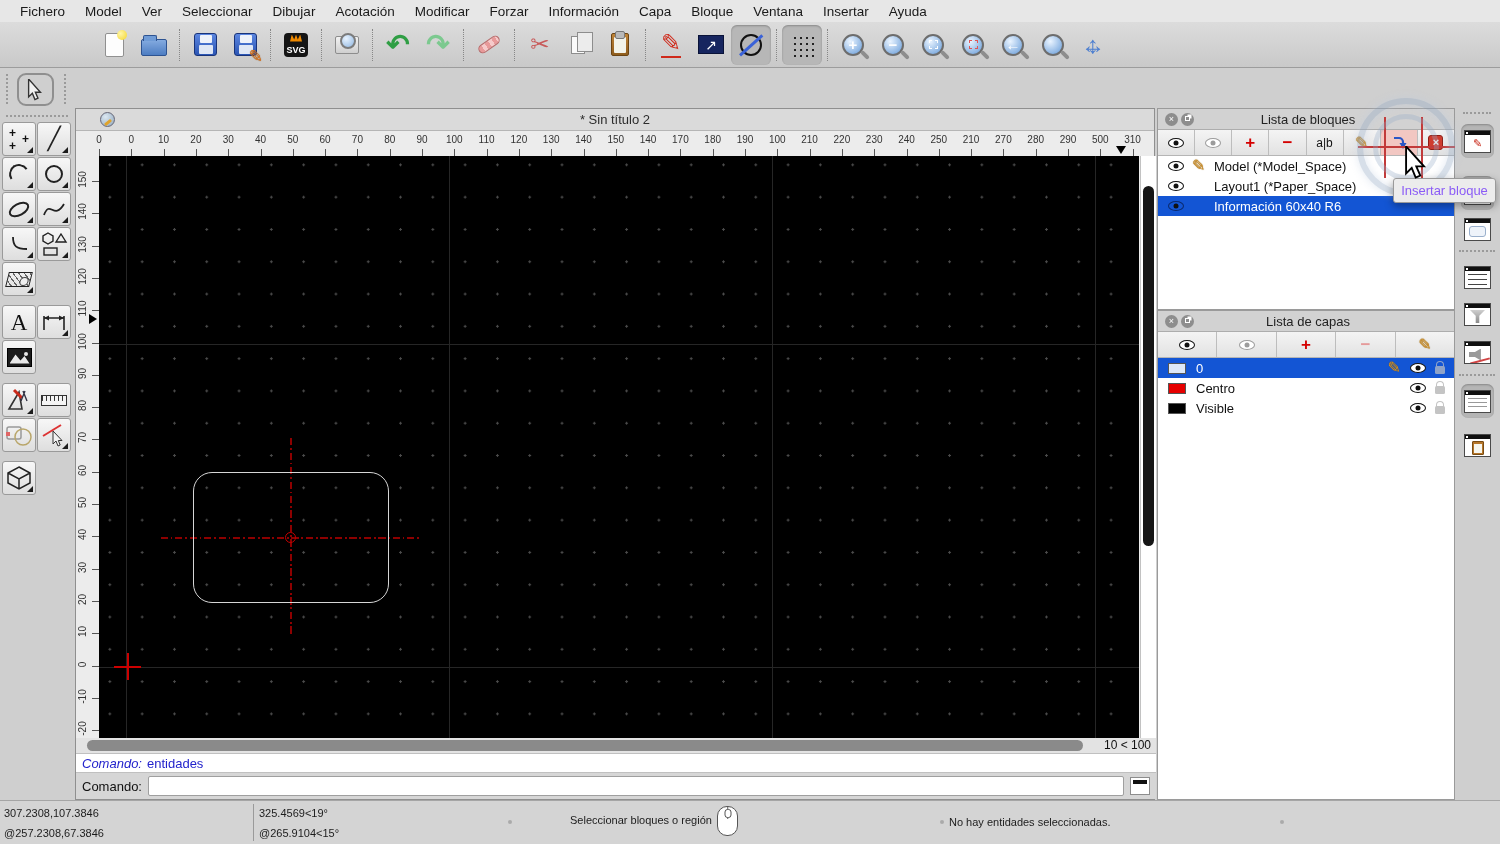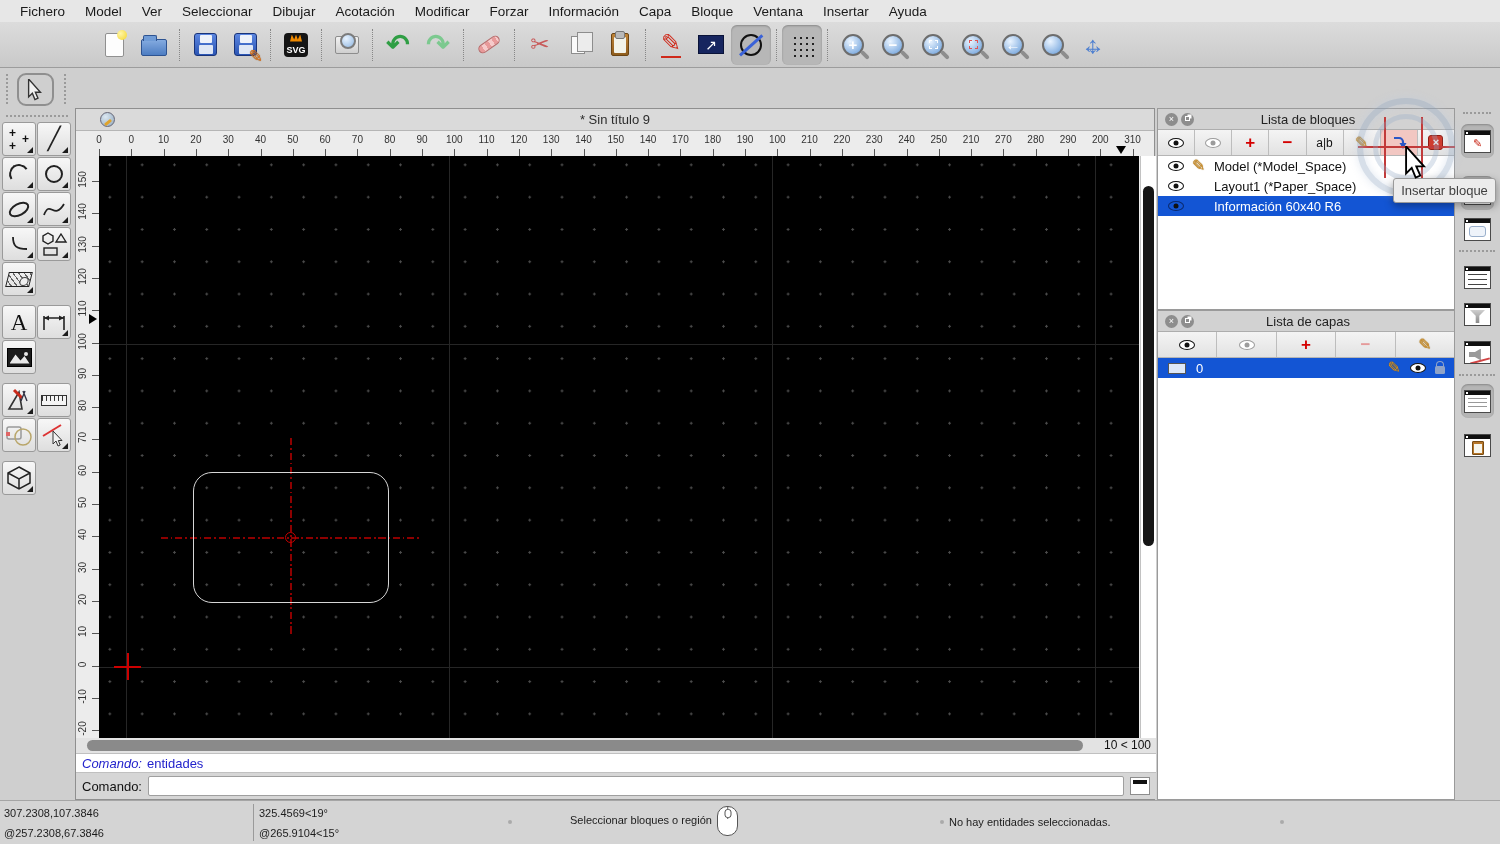--- a/index.html
+++ b/index.html
@@ -180,21 +180,21 @@
 .widgetbox{width:17px;height:11px;border:1.5px solid #9ab0cc;border-radius:3px;background:#eef3fa}
 .minipaste{width:12px;height:14px;background:#b5762a;border:1px solid #7a4c12;border-radius:1px;position:relative}
 .minipaste::before{content:'';position:absolute;inset:2px 1px 1px 1px;background:#f6f6ee}
 
 
 .halo{position:absolute;border-radius:50%;pointer-events:none}
 #halo1{left:1357px;top:98px;width:98px;height:98px;border:6px solid rgba(150,172,198,.38);box-shadow:0 0 10px rgba(190,205,225,.45),inset 0 0 8px rgba(190,205,225,.45)}
 #halo2{left:1373px;top:114px;width:66px;height:66px;border:5px solid rgba(150,172,198,.32)}
 .redline{position:absolute;background:#c23a3a;pointer-events:none}
 #tooltip{position:absolute;left:1393px;top:178px;width:103px;height:25px;background:#ececec;border:1px solid #9a9a9a;border-radius:3px;
-  box-shadow:0 3px 8px rgba(0,0,0,.35);font-size:13px;display:flex;align-items:center;justify-content:center;z-index:50;color:#404040}
+  box-shadow:0 3px 8px rgba(0,0,0,.35);font-size:13px;display:flex;align-items:center;justify-content:center;z-index:50;color:#8b5cf6}
 #cursor{position:absolute;left:1404px;top:146px;z-index:60}
 
 
 #statusbar{position:absolute;left:0;top:800px;width:1500px;height:44px;background:#d4d4d4;border-top:1px solid #a5a5a5;font-size:11px;color:#1c1c1c}
 .sb{position:absolute;white-space:nowrap}
 .sbdiv{position:absolute;top:3px;bottom:3px;width:1px;background:#9a9a9a}
 .sbdot{position:absolute;width:4px;height:4px;border-radius:50%;background:#aaa}
 #mouseic{position:absolute;left:717px;top:5px;width:21px;height:30px;background:#fff;border:1.5px solid #555;border-radius:10px}
 #mouseic::before{content:'';position:absolute;left:50%;top:0;width:1.5px;height:12px;background:#555;transform:translateX(-50%)}
 #mouseic::after{content:'';position:absolute;left:50%;top:2px;width:5px;height:7px;border:1.5px solid #555;border-radius:3px;transform:translateX(-50%);background:#fff}
@@ -397,21 +397,21 @@
       <div class="pbtn tri" style="left: 2px; top: 393px;">
         <svg width="28" height="28" viewBox="0 0 28 28">
           <path d="M14 3 L25 9 L25 19 L14 25 L3 19 L3 9 Z M3 9 L14 15 L25 9 M14 15 L14 25" fill="none" stroke="#222" stroke-width="1.5"></path>
         </svg>
       </div>
     </div>
 
   <div id="mdi">
     <div id="mdi-title">
       <span id="mdi-icon"></span>
-      <span>* Sin título 9</span>
+      <span>* Sin título 2</span>
     </div>
     <div id="hruler">
       <div id="hmarker" style="left:1045px"></div>
     <div class="htick" style="left: 23px;"></div>
         <span class="hlab" style="left: 23px;">0</span>
         <div class="htick" style="left: 55.3px;"></div>
         <span class="hlab" style="left: 55.3px;">0</span>
         <div class="htick" style="left: 87.6px;"></div>
         <span class="hlab" style="left: 87.6px;">10</span>
         <div class="htick" style="left: 119.9px;"></div>
@@ -464,21 +464,21 @@
         <span class="hlab" style="left: 862.8px;">250</span>
         <div class="htick" style="left: 895.1px;"></div>
         <span class="hlab" style="left: 895.1px;">210</span>
         <div class="htick" style="left: 927.4px;"></div>
         <span class="hlab" style="left: 927.4px;">270</span>
         <div class="htick" style="left: 959.7px;"></div>
         <span class="hlab" style="left: 959.7px;">280</span>
         <div class="htick" style="left: 992px;"></div>
         <span class="hlab" style="left: 992px;">290</span>
         <div class="htick" style="left: 1024.3px;"></div>
-        <span class="hlab" style="left: 1024.3px;">200</span>
+        <span class="hlab" style="left: 1024.3px;">500</span>
         <div class="htick" style="left: 1056.6px;"></div>
         <span class="hlab" style="left: 1056.6px;">310</span>
       </div>
     <div id="vruler">
       <div id="vmarker" style="top:163px"></div>
     <div class="vtick" style="top: 25px;"></div>
         <span class="vlab" style="top: 18px;">150</span>
         <div class="vtick" style="top: 57.3px;"></div>
         <span class="vlab" style="top: 50.3px;">140</span>
         <div class="vtick" style="top: 89.6px;"></div>
@@ -632,20 +632,36 @@
     <div class="rows" id="layerrows">
         <div class="row sel">
           <span class="sw" style="background: rgb(221, 232, 248);"></span>
           <span>0</span>
           <span class="lrow-icons">
             <span class="pen">✎</span>
             <span class="eye"></span>
             <span class="lockic blue"></span>
           </span>
         </div>
+        <div class="row">
+          <span class="sw" style="background: rgb(230, 0, 0);"></span>
+          <span>Centro</span>
+          <span class="lrow-icons">
+            <span class="eye"></span>
+            <span class="lockic"></span>
+          </span>
+        </div>
+        <div class="row">
+          <span class="sw" style="background: rgb(0, 0, 0);"></span>
+          <span>Visible</span>
+          <span class="lrow-icons">
+            <span class="eye"></span>
+            <span class="lockic"></span>
+          </span>
+        </div>
       </div>
   </div>
 
   <div id="dock">
     <div class="dots-h" style="left:8px;top:4px;width:28px"></div>
     <div class="dots-h" style="left:4px;top:142px;width:36px"></div>
     <div class="dots-h" style="left:4px;top:266px;width:36px"></div>
   <div class="dbtn pressed" style="top: 16px;">
         <span class="dwin">
           <span class="dg" style="color:#c92a1b">✎</span>

